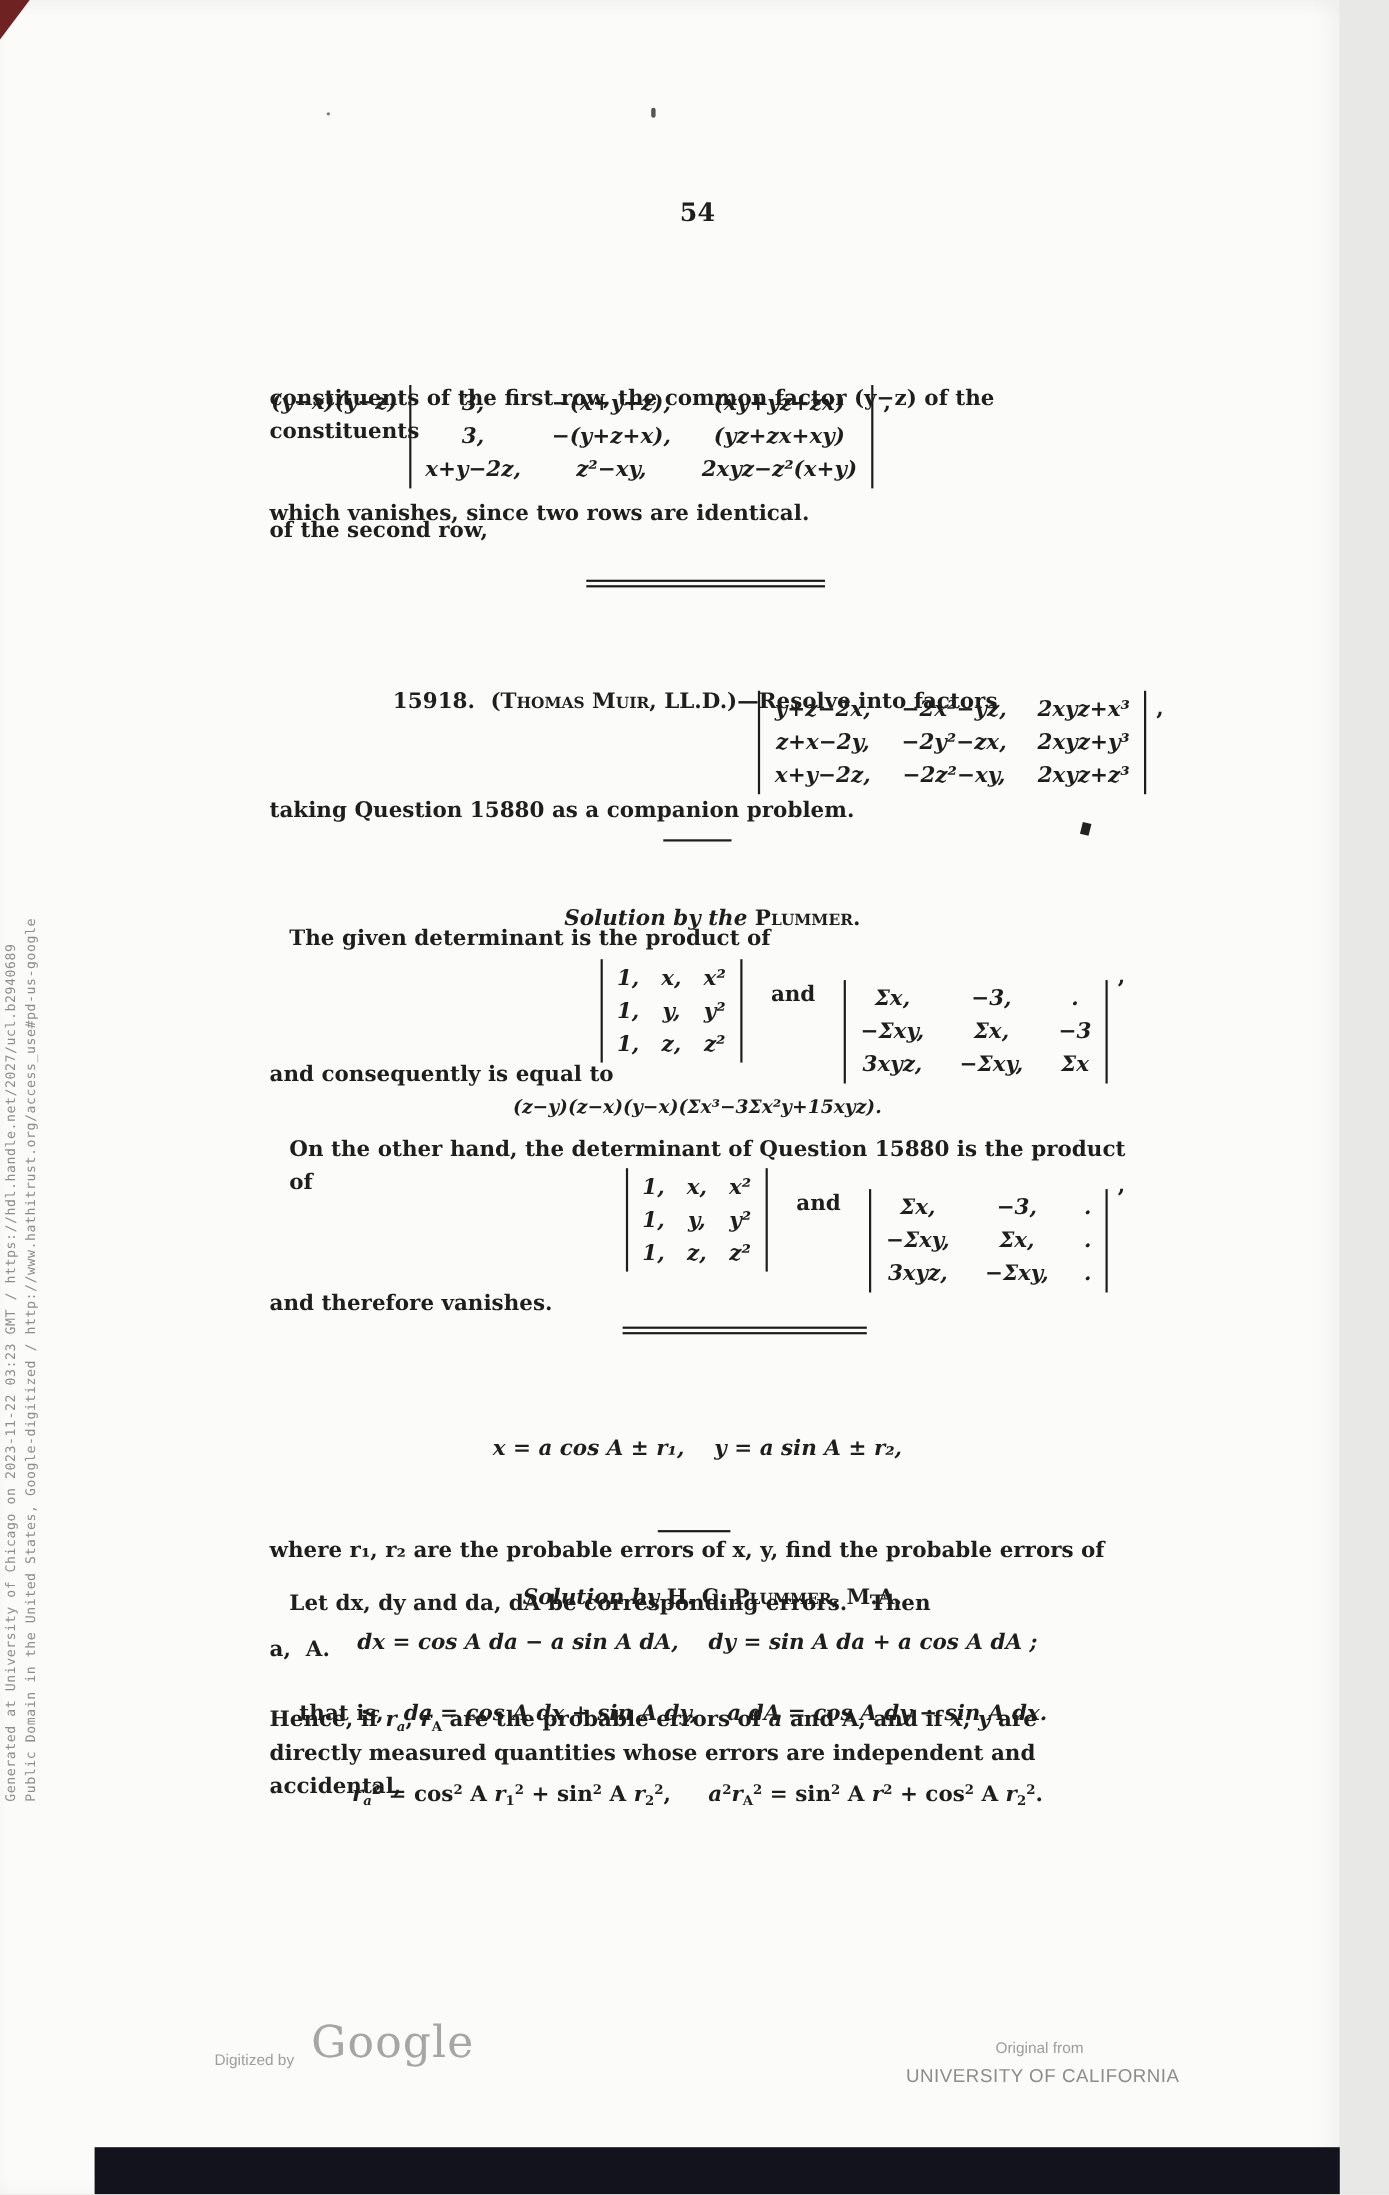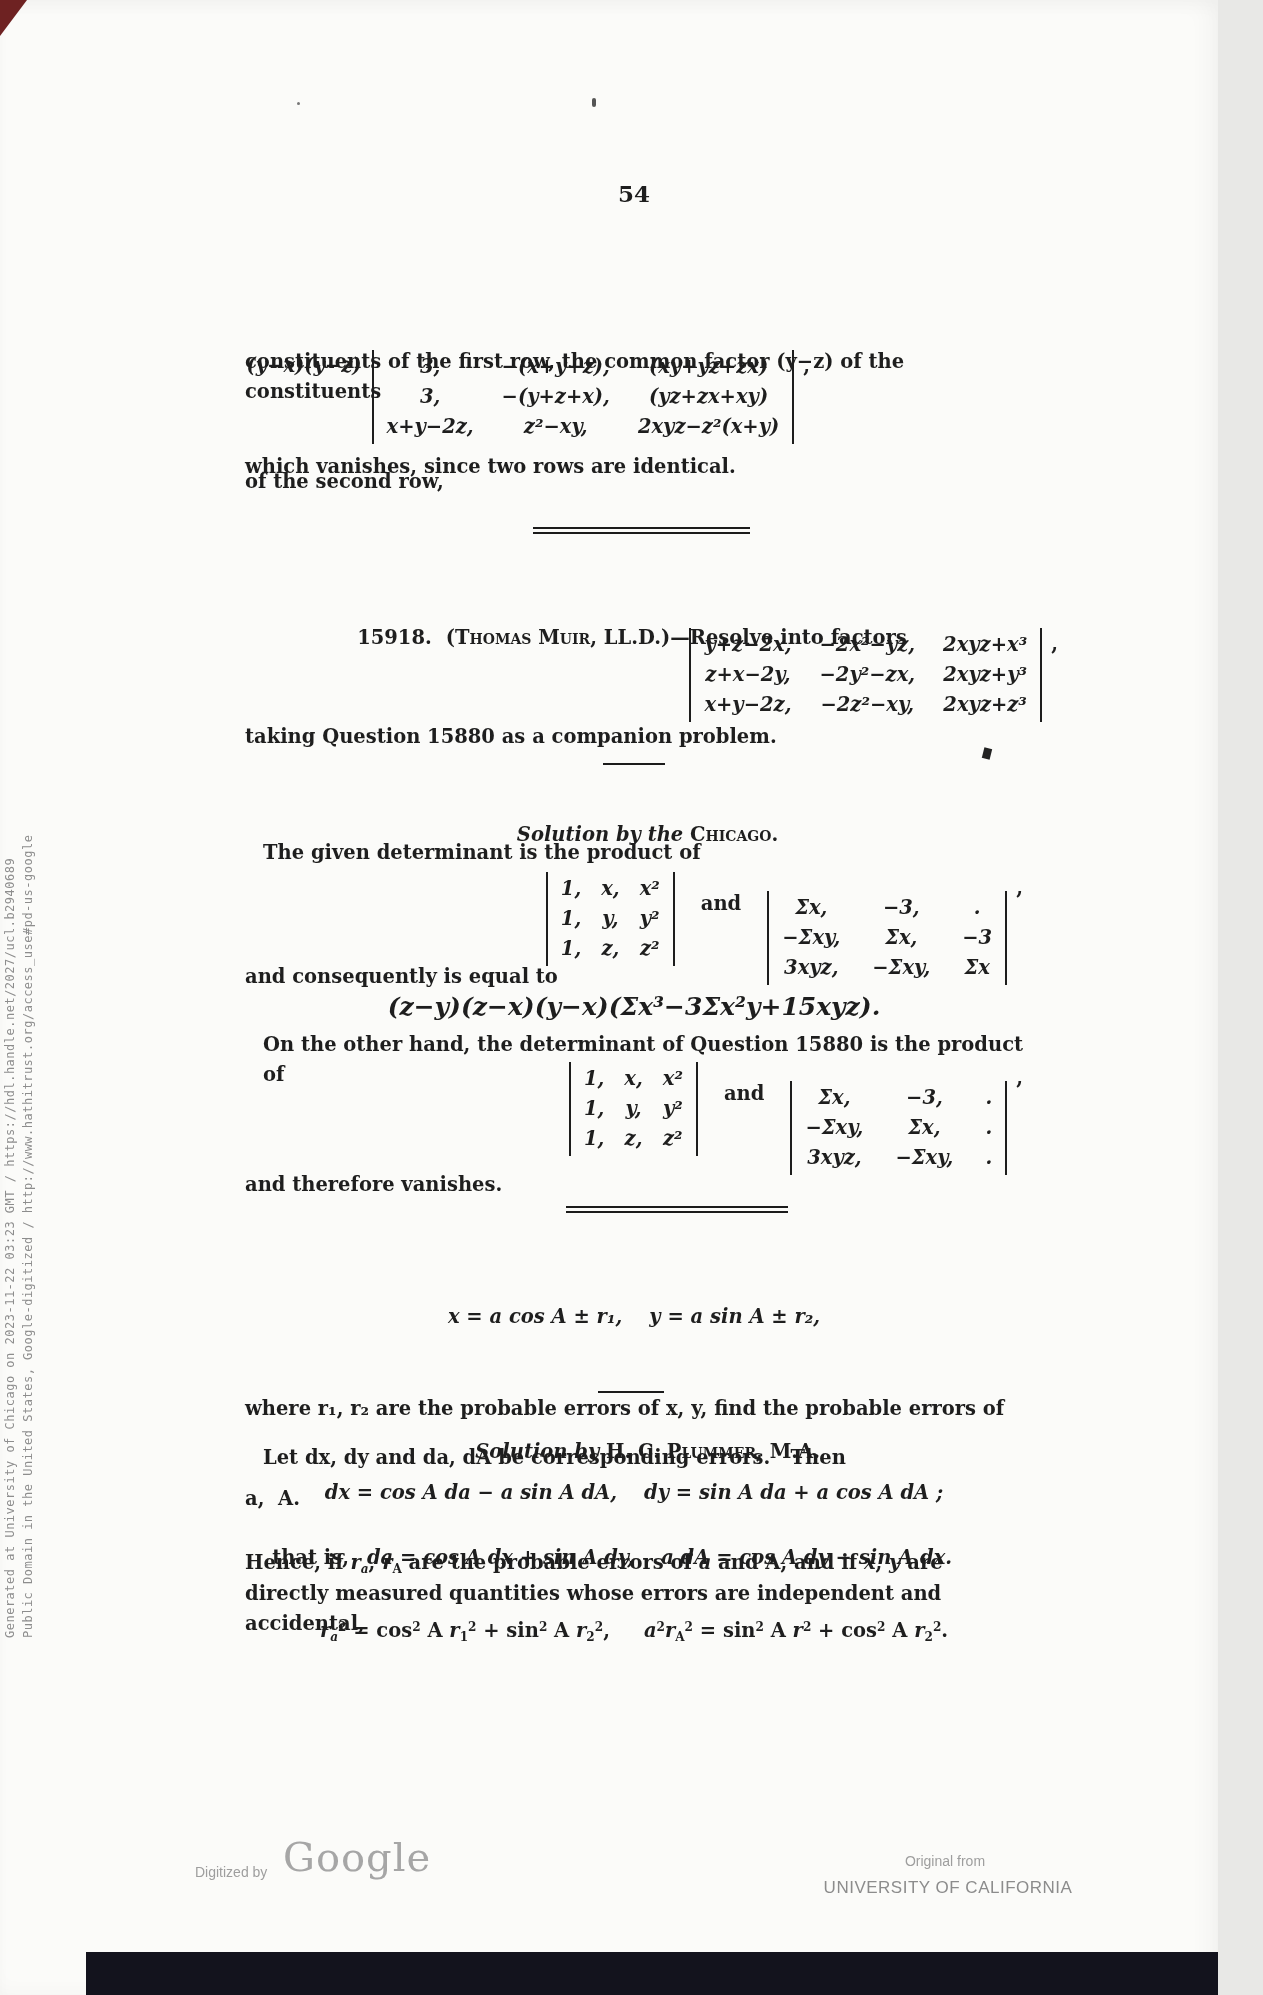--- a/index.html
+++ b/index.html
@@ -99,35 +99,35 @@
   <div class="blk det" style="top:628px;left:280px">
     <span class="matrix"><span>y+z−2x,</span><span>−2x²−yz,</span><span>2xyz+x³</span><span>z+x−2y,</span><span>−2y²−zx,</span><span>2xyz+y³</span><span>x+y−2z,</span><span>−2z²−xy,</span><span>2xyz+z³</span></span>
     <span class="suffix">,</span>
   </div>
 
   <div class="blk body" style="top:722px">taking Question 15880 as a companion problem.</div>
 
   <div class="rule-single" style="top:763px;left:603px;width:62px"></div>
 
   <div class="blk body center" style="top:790px">
-    <span class="it">Solution by the </span><span class="sc">Chicago.</span>
+    <span class="it">Solution by the </span><span class="sc">Plummer.</span>
   </div>
 
   <div class="blk body indent" style="top:838px">The given determinant is the product of</div>
 
   <div class="blk det" style="top:872px">
     <span class="matrix tight"><span>1,</span><span>x,</span><span>x²</span><span>1,</span><span>y,</span><span>y²</span><span>1,</span><span>z,</span><span>z²</span></span>
     <span class="connector">and</span>
     <span class="matrix wide"><span>Σx,</span><span>−3,</span><span>.</span><span>−Σxy,</span><span>Σx,</span><span>−3</span><span>3xyz,</span><span>−Σxy,</span><span>Σx</span></span>
     <span class="suffix">,</span>
   </div>
 
   <div class="blk body" style="top:962px">and consequently is equal to</div>
 
-  <div class="blk math center" style="top:992px;font-size:25px;line-height:30px">(z−y)(z−x)(y−x)(Σx³−3Σx²y+15xyz).</div>
+  <div class="blk math center" style="top:992px;font-size:17px;line-height:30px">(z−y)(z−x)(y−x)(Σx³−3Σx²y+15xyz).</div>
 
   <div class="blk body indent" style="top:1030px">On the other hand, the determinant of Question 15880 is the product of</div>
 
   <div class="blk det" style="top:1062px">
     <span class="matrix tight"><span>1,</span><span>x,</span><span>x²</span><span>1,</span><span>y,</span><span>y²</span><span>1,</span><span>z,</span><span>z²</span></span>
     <span class="connector">and</span>
     <span class="matrix wide"><span>Σx,</span><span>−3,</span><span>.</span><span>−Σxy,</span><span>Σx,</span><span>.</span><span>3xyz,</span><span>−Σxy,</span><span>.</span></span>
     <span class="suffix">,</span>
   </div>
 

